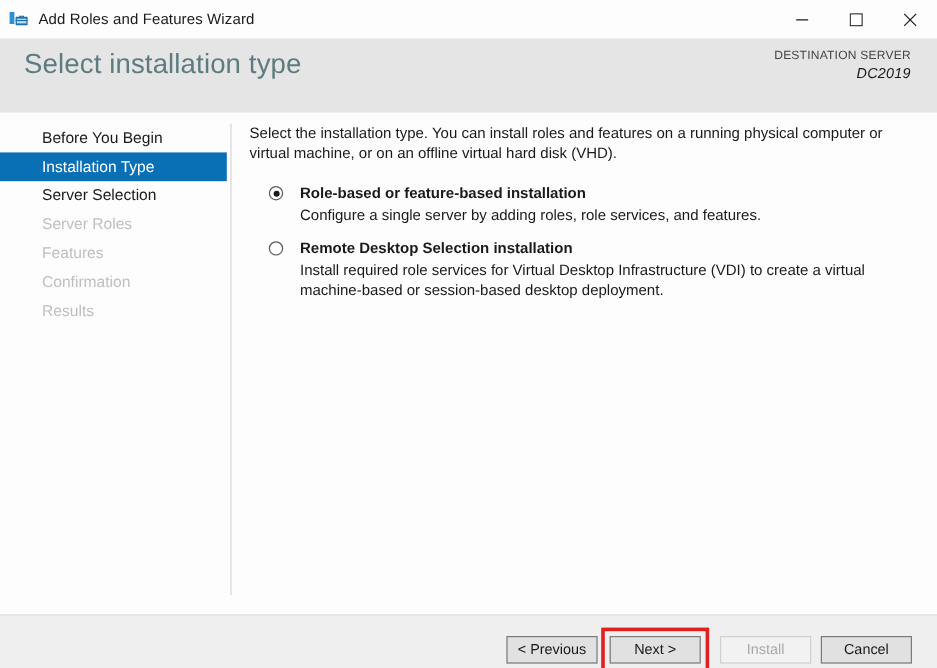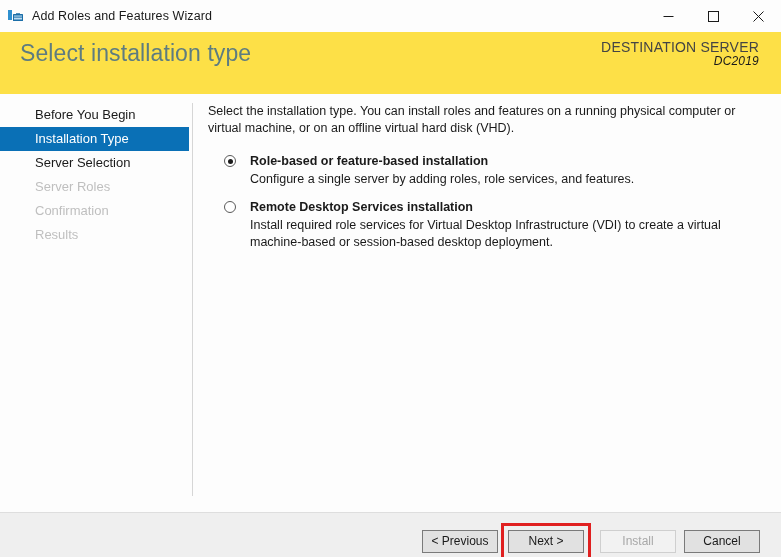--- a/index.html
+++ b/index.html
@@ -73,41 +73,41 @@
     justify-content: center;
     cursor: default;
   }
   .wc-btn svg { display: block; }
 
   
   #page-header {
     flex: 0 0 auto;
     height: 62px;
     position: relative;
-    background: #fde047;
+    background: #e5e5e5;
   }
   #page-title {
     position: absolute;
     left: 20px;
     top: 8px;
     font-size: 23px;
     font-weight: 400;
     color: #5e7c80;
     letter-spacing: 0.1px;
     white-space: nowrap;
   }
   #dest-server {
     position: absolute;
     right: 22px;
     top: 8px;
     text-align: right;
     line-height: 14px;
   }
   #dest-label {
-    font-size: 14px;
+    font-size: 10px;
     color: #444444;
     letter-spacing: 0.2px;
     display: block;
   }
   #dest-name {
     font-size: 12px;
     color: #1a1a1a;
     letter-spacing: 0.2px;
     display: block;
     font-style: italic;
@@ -307,39 +307,40 @@
     </div>
   </div>
 
   <div id="body-area">
 
     <div id="sidebar">
       <div class="nav-item">Before You Begin</div>
       <div class="nav-item selected">Installation Type</div>
       <div class="nav-item">Server Selection</div>
       <div class="nav-item disabled">Server Roles</div>
+      <div class="nav-item disabled">Features</div>
       <div class="nav-item disabled">Confirmation</div>
       <div class="nav-item disabled">Results</div>
       <div id="sidebar-divider"></div>
     </div>
 
     <div id="content">
       <p id="intro-text">Select the installation type. You can install roles and features on a running physical computer or virtual machine, or on an offline virtual hard disk (VHD).</p>
 
       <div class="radio-group">
 
         <div class="radio-option">
           <span class="radio-circle checked"></span>
           <span class="radio-label">Role-based or feature-based installation</span>
           <span class="radio-desc">Configure a single server by adding roles, role services, and features.</span>
         </div>
 
         <div class="radio-option">
           <span class="radio-circle"></span>
-          <span class="radio-label">Remote Desktop Services installation</span>
+          <span class="radio-label">Remote Desktop Selection installation</span>
           <span class="radio-desc">Install required role services for Virtual Desktop Infrastructure (VDI) to create a virtual machine-based or session-based desktop deployment.</span>
         </div>
 
       </div>
     </div>
   </div>
 
   <div id="footer">
     <div id="footer-buttons">
       <button class="wiz-btn">&lt; Previous</button>

